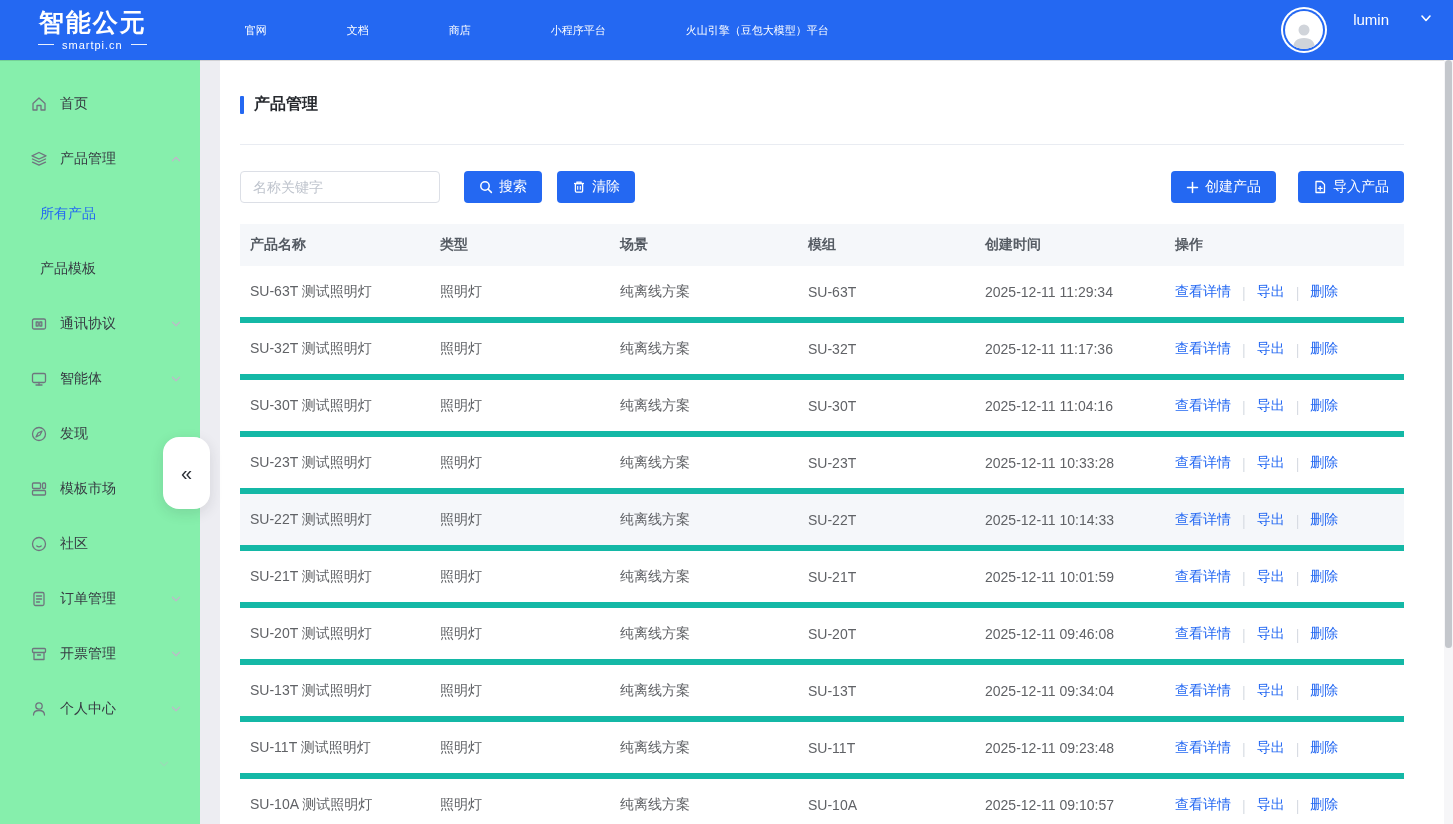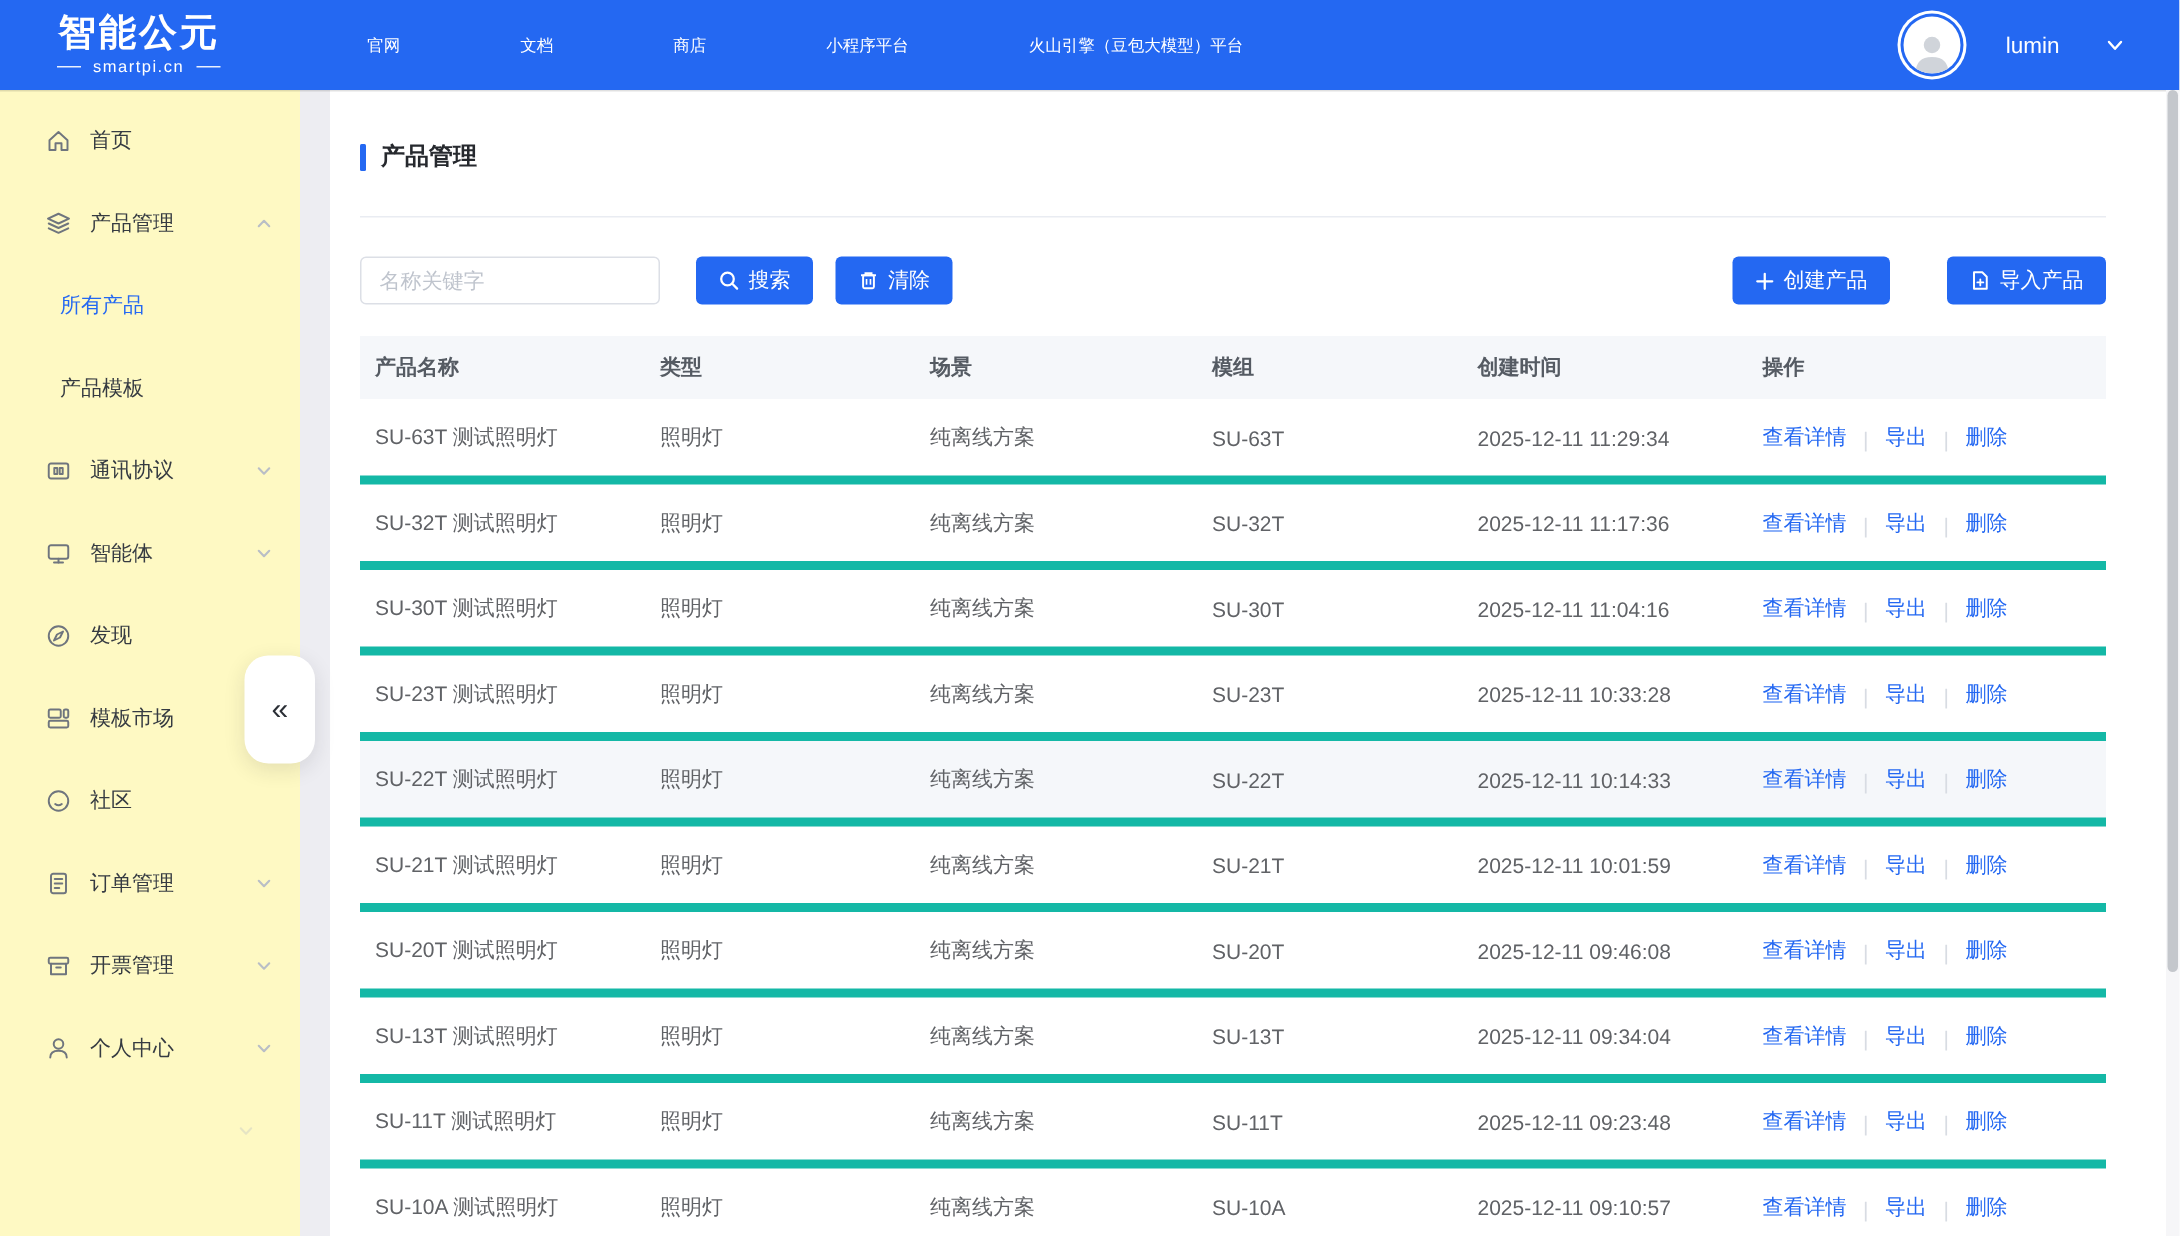--- a/index.html
+++ b/index.html
@@ -8,28 +8,28 @@
   .app { position:relative; width:1453px; height:824px; overflow:hidden; }
 
   
   .topnav { height:60px; background:#2468f2; display:flex; align-items:center; padding:0 0 0 38px; position:relative; z-index:5; box-shadow:0 1px 0 rgba(0,0,0,.12); }
   .logo { display:flex; flex-direction:column; align-items:flex-end; color:#ffffff; cursor:pointer; }
   .logo-main { font-size:25px; font-weight:900; letter-spacing:2px; line-height:1; }
   .logo-sub { display:flex; align-items:center; gap:8px; margin-top:4px; font-size:11px; letter-spacing:1px; }
   .logo-sub i { display:block; width:16px; height:1px; background:#fff; opacity:.9; }
   .nav-items { display:flex; margin-left:98px; gap:80px; }
   .nav-item { color:#fff; font-size:11px; cursor:pointer; white-space:nowrap; }
-  .nav-right { margin-left:auto; display:flex; align-items:center; padding-right:36px; }
+  .nav-right { margin-left:auto; display:flex; align-items:flex-start; padding-right:20px; }
   .avatar { width:38px; height:38px; border-radius:50%; background:#fff; box-shadow:0 0 0 2px #2468f2, 0 0 0 4px #ffffff; display:flex; align-items:flex-end; justify-content:center; overflow:hidden; cursor:pointer; }
   .username { color:#fff; font-size:15px; margin-left:30px; cursor:pointer; }
   .nav-chev { margin-left:30px; cursor:pointer; display:flex; }
 
   
   .body-row { position:relative; display:flex; height:764px; }
-  .sidebar { width:200px; background:#fef9c3; flex:0 0 200px; padding-top:6px; position:relative; z-index:2; }
+  .sidebar { width:200px; background:#86efac; flex:0 0 200px; padding-top:16px; position:relative; z-index:2; }
   .side-item { height:55px; display:flex; align-items:center; padding:0 18px 0 30px; cursor:pointer; color:#363b42; font-size:14px; }
   .side-item .s-icon { width:18px; height:18px; margin-right:12px; display:flex; align-items:center; justify-content:center; color:#6f757e; }
   .side-item .s-label { white-space:nowrap; }
   .side-item.sub { padding-left:40px; }
   .side-item.active .s-label { color:#2468f2; }
   .side-item .s-chev { margin-left:auto; display:flex; }
   .side-item .s-chev.up svg { transform:rotate(180deg); }
   .side-item .s-chev.faint { opacity:.35; margin-left:auto; margin-right:12px; }
 
   .collapse-tab { position:absolute; left:163px; top:377px; width:47px; height:72px; background:#fff; border-radius:16px; box-shadow:0 4px 14px rgba(31,35,41,.12); display:flex; align-items:center; justify-content:center; cursor:pointer; z-index:3; }
@@ -41,21 +41,21 @@
   
   .title-row { margin-top:34px; display:flex; align-items:center; gap:10px; }
   .title-bar { width:4px; height:18px; background:#2468f2; border-radius:1px; }
   .page-title { font-size:16px; font-weight:700; color:#26292e; }
   .divider { margin-top:29px; height:1px; background:#e9ecf2; }
   .toolbar { margin-top:26px; display:flex; align-items:center; }
   .search-input { width:200px; height:32px; border:1px solid #dcdfe6; border-radius:4px; padding:0 12px; font-size:14px; color:#333; outline:none; font-family:"Liberation Sans", sans-serif; }
   .search-input::placeholder { color:#bfc4cd; }
   .btn { height:32px; border:none; border-radius:4px; background:#2468f2; color:#fff; font-size:14px; display:flex; align-items:center; gap:6px; padding:0 15px; cursor:pointer; font-family:"Liberation Sans", sans-serif; }
   .btn-search { margin-left:24px; } .btn-clear { margin-left:15px; }
-  .toolbar-right { margin-left:auto; display:flex; gap:38px; }
+  .toolbar-right { margin-left:auto; display:flex; gap:22px; }
 
   
   .table { margin-top:21px; }
   .t-head, .t-row { display:grid; grid-template-columns:200px 180px 188px 177px 190px 1fr; align-items:center; }
   .t-head { height:42px; background:#f5f7fa; }
   .t-head .t-cell { font-size:14px; font-weight:700; color:#555b63; }
   .t-row { height:57px; border-bottom:6px solid #14b8a6; font-size:14px; color:#606266; }
   .t-row.hl { background:#f5f7fa; }
   .t-cell.c0 { padding-left:10px; }
   .actions { display:flex; align-items:flex-end; }

